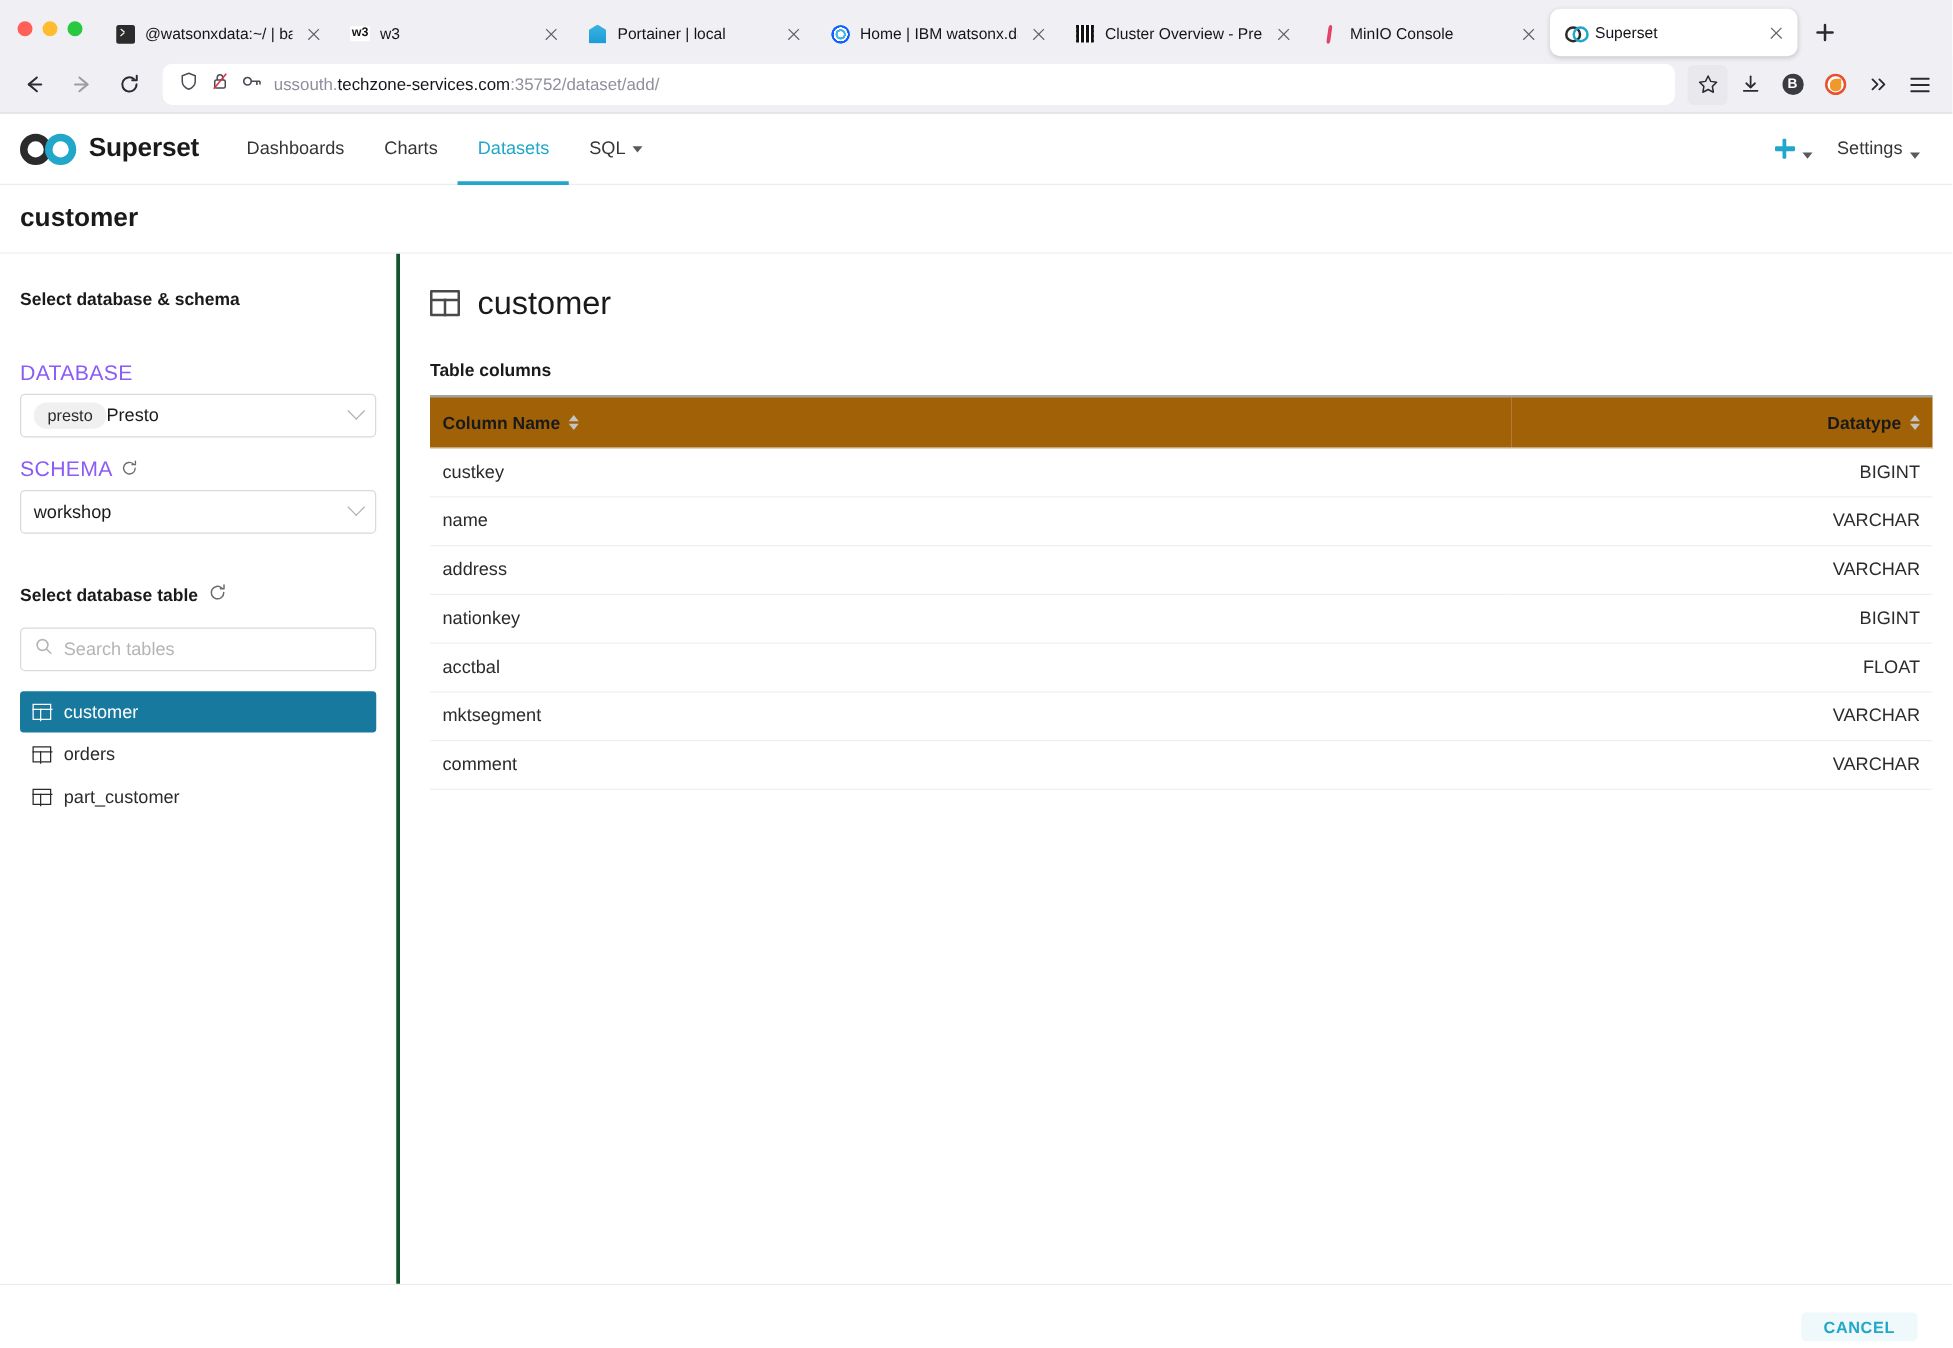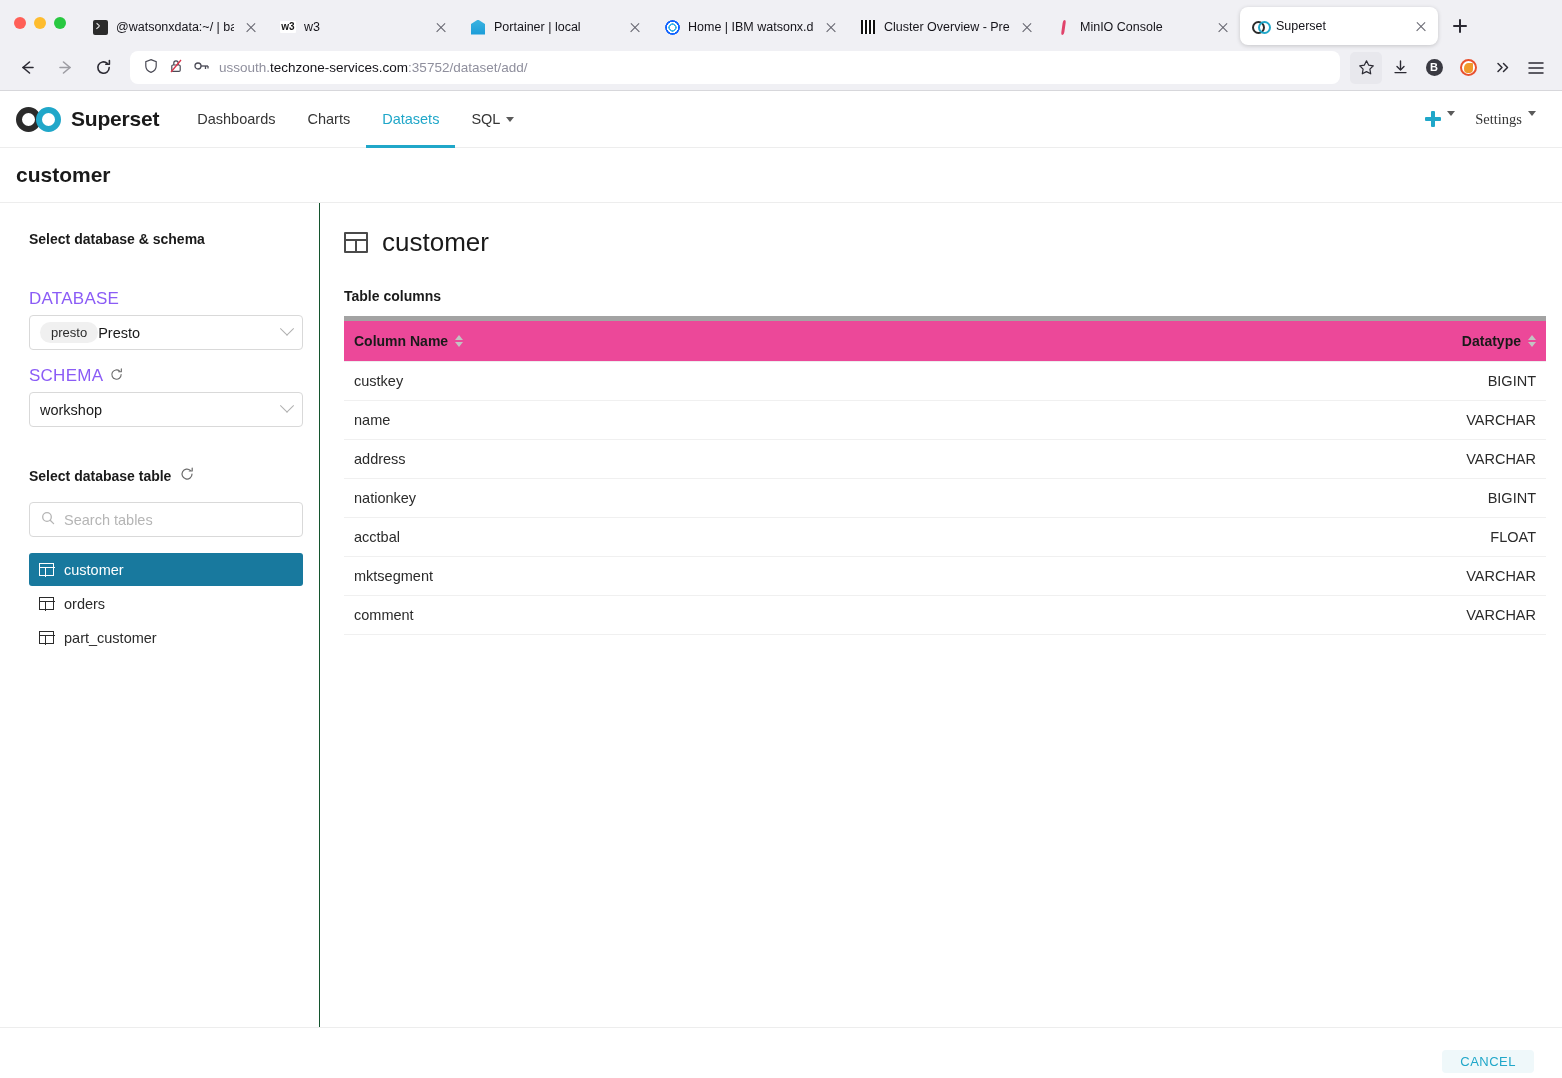--- a/index.html
+++ b/index.html
@@ -139,35 +139,35 @@
   .caret-down {
     display: inline-block; width: 0; height: 0; margin-left: 6px;
     border-left: 4px solid transparent; border-right: 4px solid transparent;
     border-top: 5px solid #5a5a5a;
   }
   .ss-right { margin-left: auto; display: flex; align-items: center; gap: 20px; padding-right: 10px;}
   .plus-mark { position: relative; width: 16px; height: 16px; }
   .plus-mark::before, .plus-mark::after { content:""; position:absolute; background:#20a7c9; border-radius:1px;}
   .plus-mark::before { left: 0; top: 6.2px; width: 16px; height: 3.4px; }
   .plus-mark::after { left: 6.2px; top: 0; width: 3.4px; height: 16px; }
-  .ss-right-item { display: flex; align-items: flex-start; font-size: 14.5px; color: #353535; font-family: Liberation Serif, serif; }
+  .ss-right-item { display: flex; align-items: flex-end; font-size: 14.5px; color: #353535; }
 
   
   .page-title-bar {
     height: 55px; display: flex; align-items: center; padding: 0 16px;
     border-bottom: 1px solid #ededed; background: #fff;
   }
   .page-title { font-size: 21px; font-weight: bold; color: #1a1a1a; }
 
   
   .body-split { display: flex; height: 824px; background: #fff; }
 
   .left-panel {
-    width: 320px; flex: 0 0 320px; padding: 28px 16px 0 29px;
-    border-right: 1px solid #14532d;
+    width: 320px; flex: 0 0 320px; padding: 28px 16px 0 16px;
+    border-right: 3px solid #14532d;
   }
   .section-title { font-size: 14px; font-weight: bold; color: #1a1a1a; display: flex; align-items: center; gap: 9px; }
   .field-label {
     font-size: 17px; color: #8b5cf6; letter-spacing: .25px;
     margin-bottom: 6px; display: flex; align-items: center; gap: 7px;
   }
   .select-box {
     height: 35px; border: 1px solid #d9d9d9; border-radius: 4px;
     display: flex; align-items: center; padding: 0 10px; gap: 0; background: #fff;
   }
@@ -207,44 +207,44 @@
   .rp-grid-icon {
     width: 24px; height: 21px; border: 2.2px solid #4a4a4a; position: relative; flex: 0 0 24px; border-radius: 1px;
   }
   .rp-grid-icon::before { content:""; position:absolute; left:-2.2px; right:-2.2px; top:5px; height:2.2px; background:#4a4a4a;}
   .rp-grid-icon::after { content:""; position:absolute; top:5px; bottom:-2.2px; left:8.5px; width:2.2px; background:#4a4a4a;}
   .rp-title { font-size: 26px; color: #1a1a1a; }
   .tbl-caption { font-size: 14px; font-weight: bold; color: #1a1a1a; margin-bottom: 12px; }
 
   table.cols { width: 100%; border-collapse: collapse; table-layout: fixed; }
   table.cols th {
-    background: #ec4899; font-size: 14px; font-weight: bold; color: #1a1a1a;
+    background: #a16207; font-size: 14px; font-weight: bold; color: #1a1a1a;
     text-align: left; padding: 12px 10px; border-bottom: 1px solid #ededed;
-    border-top: 5px solid #a3a3a3;
+    border-top: 2px solid #a3a3a3;
   }
   table.cols th.dt { text-align: right; }
   table.cols td {
     font-size: 14.5px; color: #2b2b2b; padding: 11px 10px;
     border-bottom: 1px solid #f0f0f0;
   }
   table.cols td.dt { text-align: right; }
   .sort-caret { display: inline-flex; flex-direction: column; gap: 2px; margin-left: 7px; vertical-align: middle; }
   .sort-caret i { display: block; width: 0; height: 0; border-left: 4px solid transparent; border-right: 4px solid transparent; }
   .sort-caret i.up { border-bottom: 5px solid #c3c3c3; }
   .sort-caret i.dn { border-top: 5px solid #c3c3c3; }
   .th-inner { display: inline-flex; align-items: center; }
 
   
   .footer {
     height: 68px; display: flex; align-items: center; justify-content: flex-end;
     gap: 14px; padding: 0 28px 0 0; border-top: 1px solid #ededed; background: #fff;
   }
   .btn {
     height: 23px; border-radius: 4px; padding: 0 18px; font-size: 13px;
-    font-weight: normal; letter-spacing: .5px; display: flex; align-items: center;
+    font-weight: bold; letter-spacing: .5px; display: flex; align-items: center;
   }
   .btn.cancel { background: #eff8fa; color: #20a7c9; }
   .btn.primary { background: #20a7c9; color: #fff; padding: 0 22px; }
 </style>
 </head>
 <body>
 
 <div class="browser-chrome">
 
   <div class="tabstrip">

